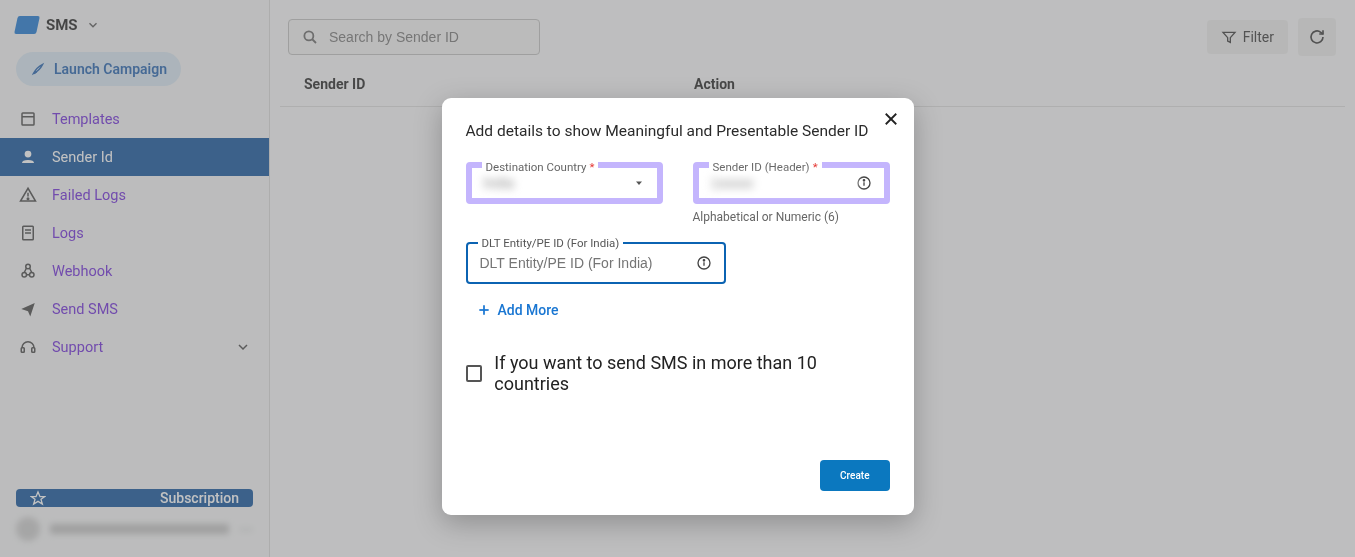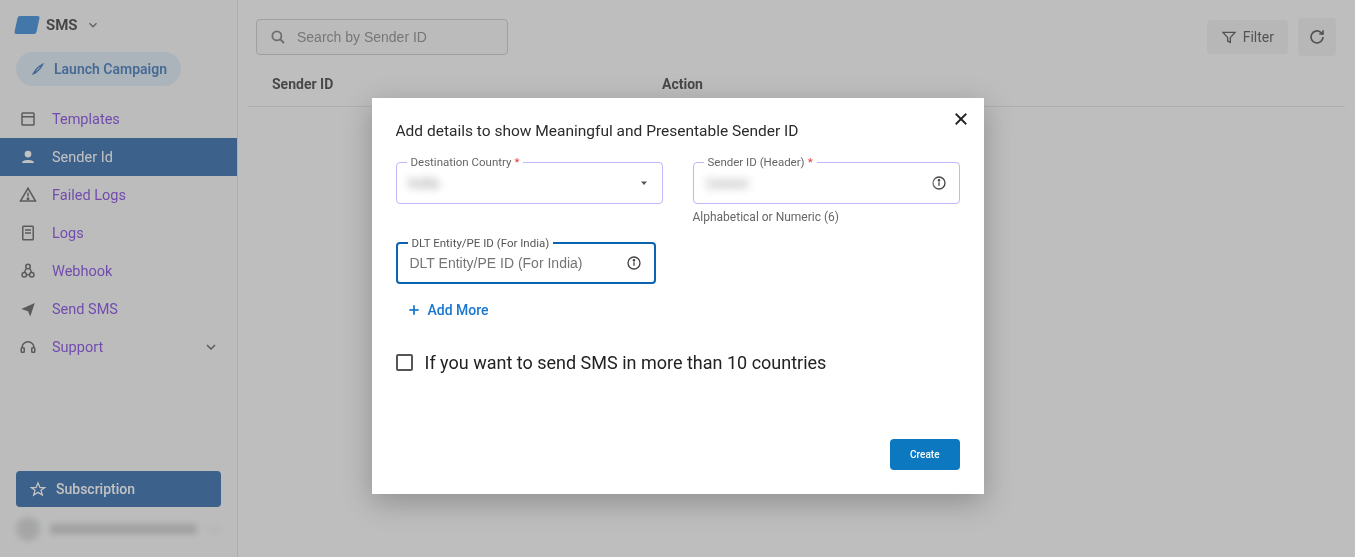--- a/index.html
+++ b/index.html
@@ -9,21 +9,21 @@
     height: 557px;
     background: #f5f6f7;
     overflow: hidden;
     position: relative;
     font-size: 14px;
     color: #333;
   }
   .app { display:flex; height:557px; }
   
   .sidebar {
-    width: 238px;
+    width: 270px;
     background: #f4f5f6;
     border-right: 1px solid #d9d9d9;
     display:flex;
     flex-direction:column;
     padding-top: 10px;
     position:relative;
   }
   .brand-row {
     display:flex; align-items:center; gap:8px;
     padding: 6px 16px 14px 16px;
@@ -60,22 +60,22 @@
     color:#fff;
   }
   .nav-item .ic { width:20px; display:flex; align-items:center; justify-content:center; }
   .nav-item.active .ic svg { stroke:#fff; fill:#fff; }
   .nav-item .expand { margin-left:auto; }
   .sidebar-bottom { margin-top:auto; padding: 0 16px 16px 16px; }
   .subscription-btn {
     background:#0b4f9a;
     color:#fff;
     border-radius:4px;
-    padding: 10px 14px;
-    display:flex; align-items:center; justify-content:flex-start; gap:10px;
+    padding: 1px 14px;
+    display:flex; align-items:center; justify-content:space-between; gap:10px;
     font-weight:500;
     cursor:pointer;
   }
   .profile-row {
     display:flex; align-items:center; gap:10px;
     padding-top:10px;
     filter: blur(3px); opacity:.7;
   }
   .avatar { width:24px;height:24px;border-radius:50%;background:#bbb; }
 
@@ -150,43 +150,43 @@
   .overlay {
     position:absolute;
     inset:0;
     background: rgba(120,120,120,.45);
     display:flex;
     align-items:flex-start;
     justify-content:center;
   }
   .modal {
     background:#fff;
-    border-radius:0;
-    width: 612px;
+    border-radius:9px;
+    width: 472px;
     margin-top: 98px;
     box-shadow: 0 8px 28px rgba(0,0,0,.25);
     padding: 24px 24px 24px 24px;
     position:relative;
   }
   .modal-close {
     position:absolute; top:12px; right:14px;
     cursor:pointer;
     color:#333;
   }
   .modal-title { font-size:15.5px; color:#2b2b2b; margin-bottom:22px; }
   .form-row {
     display:flex; gap:30px; margin-bottom:10px;
     align-items:flex-start;
   }
   .form-row > .field { flex:1; }
   .field {
     position:relative;
   }
   .outlined {
-    border:1px solid #c4b5fd;
+    border:6px solid #c4b5fd;
     border-radius:4px;
     min-height:42px;
     display:flex; align-items:center;
     padding: 4px 12px;
     position:relative;
     background:#fff;
   }
   .outlined.focus { border:2px solid #0b63b2; }
   .outlined .float-label {
     position:absolute; top:-8px; left:10px;

